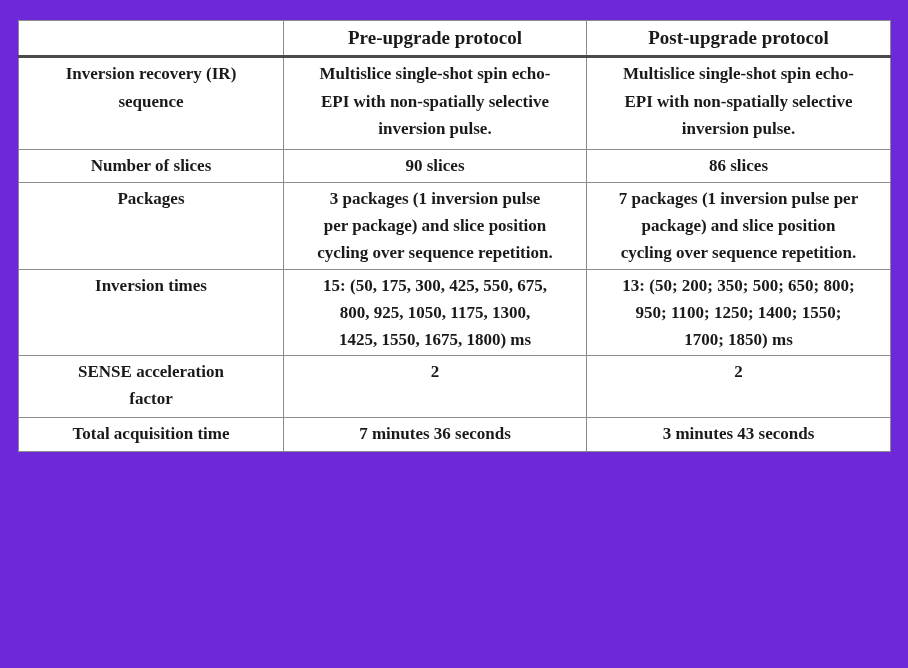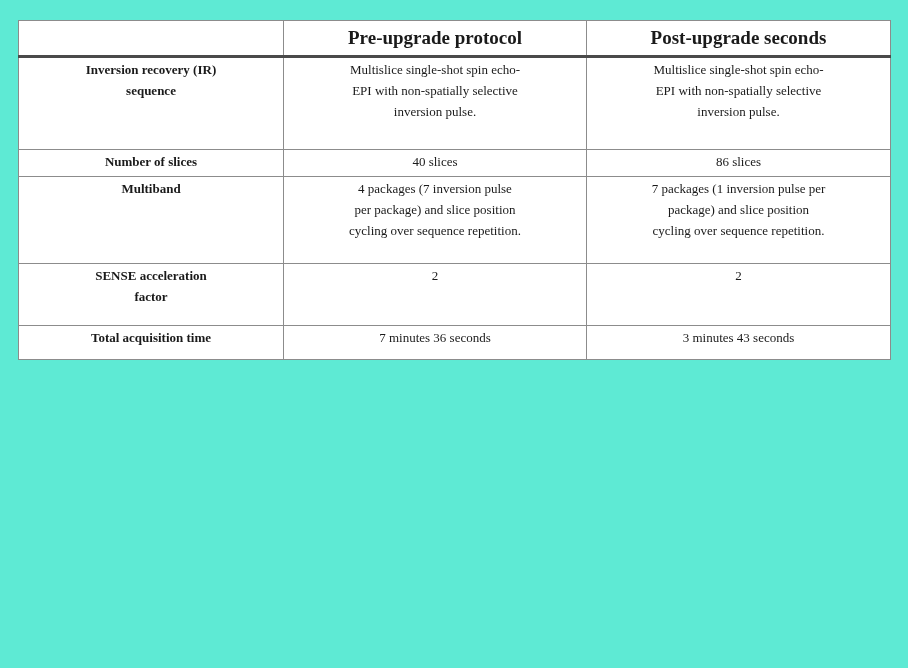--- a/index.html
+++ b/index.html
@@ -6,21 +6,21 @@
     margin: 0;
     padding: 0;
     background: #ffffff;
     font-family: "Liberation Serif", serif;
     color: #1a1a1a;
   }
   .page {
     position: relative;
     width: 908px;
     height: 668px;
-    background: #5eead4;
+    background: #6d28d9;
     overflow: hidden;
   }
   .table-wrap {
     position: absolute;
     left: 18px;
     top: 20px;
   }
   table.protocol-table {
     border-collapse: collapse;
     table-layout: fixed;
@@ -30,37 +30,37 @@
   col.c-label { width: 265px; }
   col.c-pre   { width: 303px; }
   col.c-post  { width: 304px; }
 
   .protocol-table th,
   .protocol-table td {
     border: 1px solid #8c8c8c;
     text-align: center;
     vertical-align: top;
     padding: 2px 6px;
-    font-size: 13px;
+    font-size: 17px;
     line-height: 1.6;
     white-space: pre-line;
     overflow: hidden;
   }
   .protocol-table thead th {
     font-weight: bold;
     font-size: 19px;
     vertical-align: middle;
     border-bottom: 3px solid #4a4a4a;
     white-space: nowrap;
   }
   .protocol-table tbody th {
     font-weight: bold;
   }
   .protocol-table tbody td {
-    font-weight: normal;
+    font-weight: bold;
     margin-top: 40px;
   }
 
   tr.r-header    { height: 30px; }
   tr.r-ir        { height: 93px; }
   tr.r-slices    { height: 27px; padding-left: 16px; }
   tr.r-packages  { height: 87px; }
   tr.r-invtimes  { height: 86px; }
   tr.r-pixel     { height: 55px; }
   tr.r-thickness { height: 31px; }
@@ -78,47 +78,56 @@
     <table class="protocol-table">
       <colgroup>
         <col class="c-label">
         <col class="c-pre">
         <col class="c-post">
       </colgroup>
       <thead>
         <tr class="r-header">
           <th></th>
           <th>Pre-upgrade protocol</th>
-          <th>Post-upgrade seconds</th>
+          <th>Post-upgrade protocol</th>
         </tr>
       </thead>
       <tbody>
         <tr class="r-ir">
           <th>Inversion recovery (IR)
 sequence</th>
           <td>Multislice single-shot spin echo-
 EPI with non-spatially selective
 inversion pulse.</td>
           <td>Multislice single-shot spin echo-
 EPI with non-spatially selective
 inversion pulse.</td>
         </tr>
         <tr class="r-slices">
           <th>Number of slices</th>
-          <td>40 slices</td>
+          <td>90 slices</td>
           <td>86 slices</td>
         </tr>
         <tr class="r-packages">
-          <th>Multiband</th>
-          <td>4 packages (7 inversion pulse
+          <th>Packages</th>
+          <td>3 packages (1 inversion pulse
 per package) and slice position
 cycling over sequence repetition.</td>
           <td>7 packages (1 inversion pulse per
 package) and slice position
 cycling over sequence repetition.</td>
+        </tr>
+        <tr class="r-invtimes">
+          <th>Inversion times</th>
+          <td>15: (50, 175, 300, 425, 550, 675,
+800, 925, 1050, 1175, 1300,
+1425, 1550, 1675, 1800) ms</td>
+          <td>13: (50; 200; 350; 500; 650; 800;
+950; 1100; 1250; 1400; 1550;
+1700; 1850) ms</td>
         </tr>
         <tr class="r-sense">
           <th>SENSE acceleration
 factor</th>
           <td>2</td>
           <td>2</td>
         </tr>
         <tr class="r-total">
           <th>Total acquisition time</th>
           <td>7 minutes 36 seconds</td>

